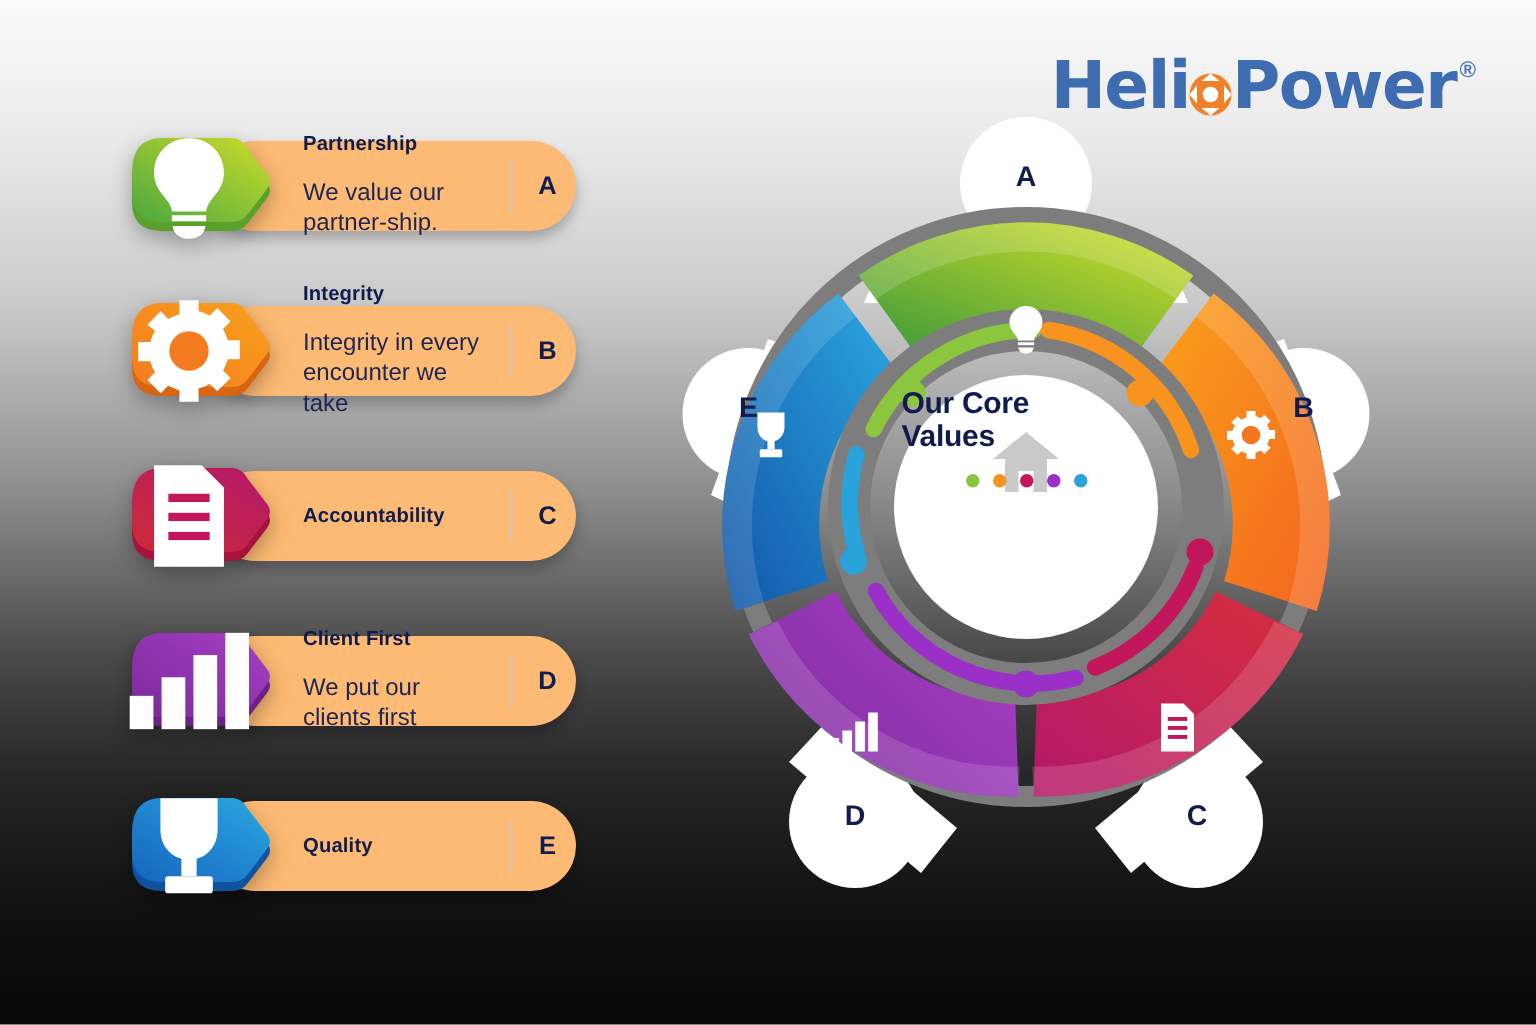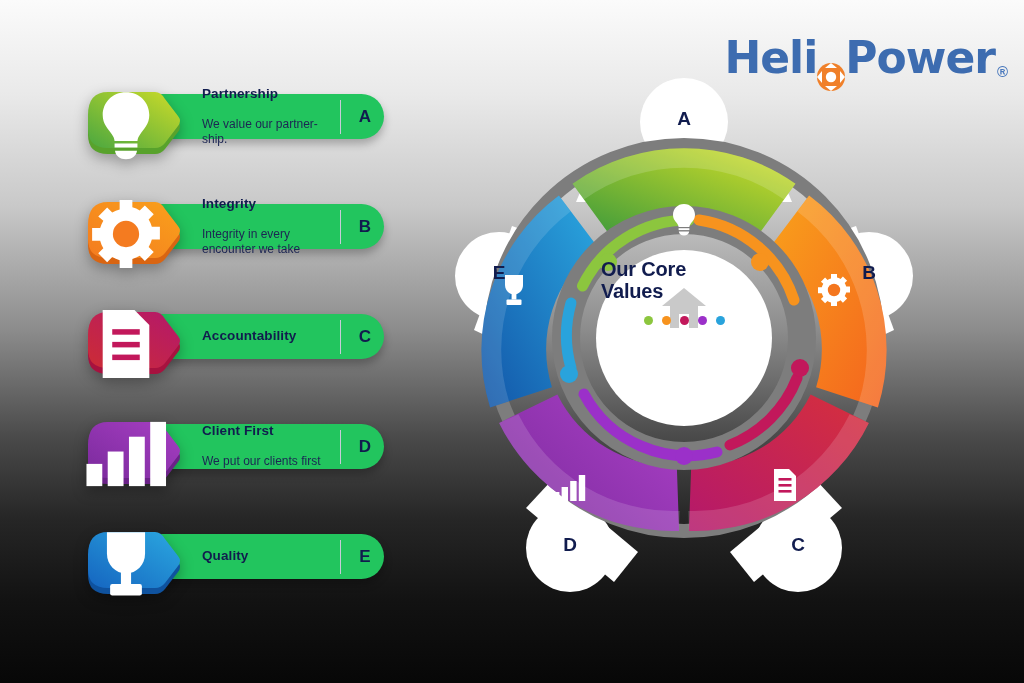--- a/index.html
+++ b/index.html
@@ -5,41 +5,41 @@
 <style>
   * { margin:0; padding:0; box-sizing:border-box; }
   html,body { width:1024px; height:683px; }
   body {
     font-family:"Liberation Sans", sans-serif;
     background:linear-gradient(to bottom, #fbfbfb 0%, #e9e9e9 14%, #c9c9c9 30%, #8d8d8d 48%, #4a4a4a 64%, #262626 76%, #121212 88%, #070707 100%);
     overflow:hidden; position:relative;
   }
 
   
-  #logo { position:absolute; top:36px; right:16px; display:flex; align-items:flex-end; }
+  #logo { position:absolute; top:36px; right:40px; display:flex; align-items:flex-start; }
   .logo-txt {
     font-family:"DejaVu Sans", sans-serif;
     font-weight:bold; font-size:44px; letter-spacing:-1px; line-height:1;
     color:#3d6cb0;
   }
   .logo-sun { display:inline-block; width:30px; height:30px; position:relative; vertical-align:-2px; margin:0 -1px; }
   .logo-reg { font-size:15px; color:#4a79bd; font-weight:bold; margin-left:2px; margin-top:2px; }
 
   
   #list { position:absolute; left:84px; top:88px; width:300px; }
   .card { position:relative; height:72px; margin-bottom:38px; }
   .card-body {
-    position:absolute; left:56px; top:6px; right:0; height:45px;
-    background:#22c55e; border-radius:30px;
+    position:absolute; left:56px; top:6px; right:0; height:60px;
+    background:#fdba74; border-radius:30px;
     box-shadow:0 5px 9px rgba(0,0,0,.26);
     display:flex; align-items:center; padding-left:62px; padding-right:8px;
   }
   .card-text { flex:1; }
   .card-title { font-size:13.5px; font-weight:bold; color:#111c4e; letter-spacing:.1px; line-height:1.25; }
-  .card-desc { font-size:12px; color:#1c2553; line-height:1.28; margin-top:14px; max-width:122px; }
+  .card-desc { font-size:16px; color:#1c2553; line-height:1.28; margin-top:14px; max-width:122px; }
   .card-divider { width:1px; height:34px; background:#c6cbd8; margin:0 13px 0 4px; }
   .card-letter { font-size:17px; font-weight:bold; color:#111c4e; width:22px; text-align:center; }
 
   
   .badge {
     position:absolute; left:0; top:0; width:104px; height:72px; z-index:3;
     filter:drop-shadow(0 5px 7px rgba(0,0,0,.3));
   }
   .badge svg { display:block; width:104px; height:72px; }
   .badge .glyph {

